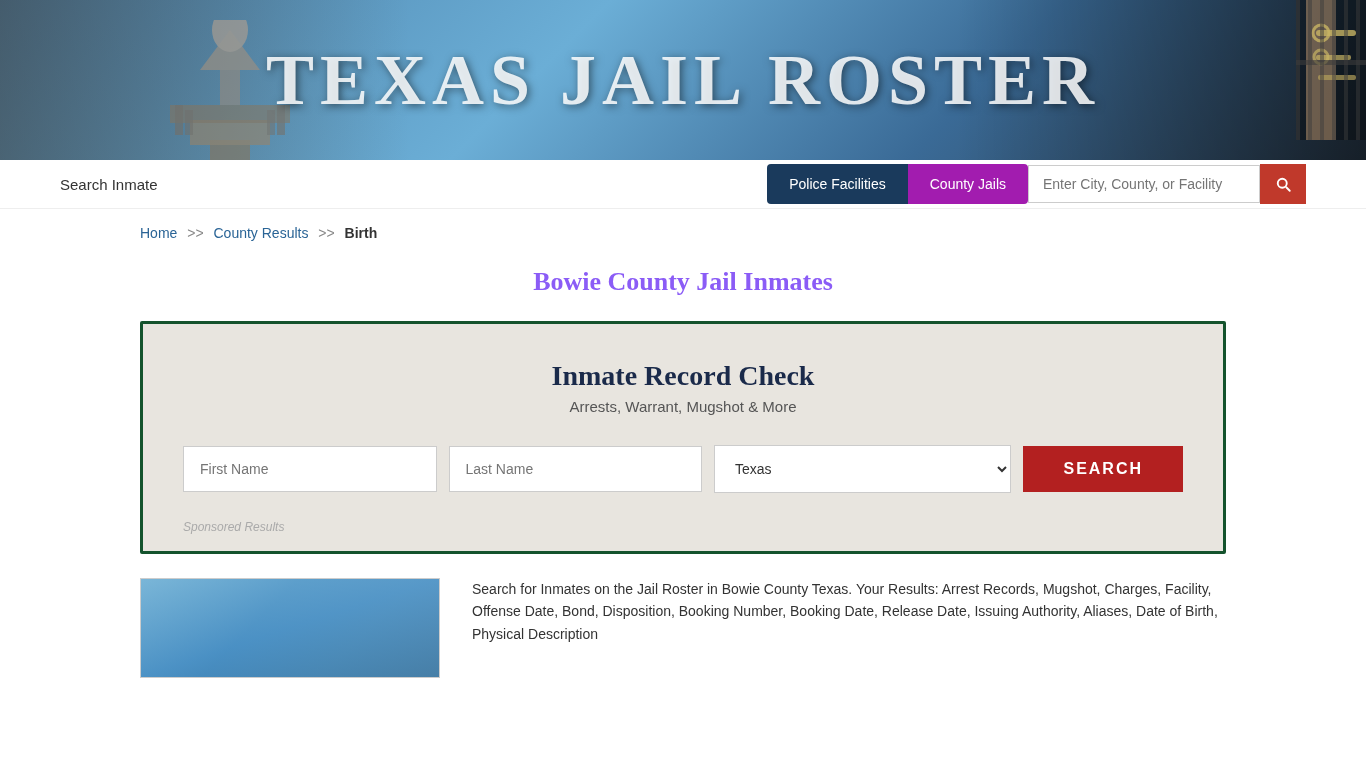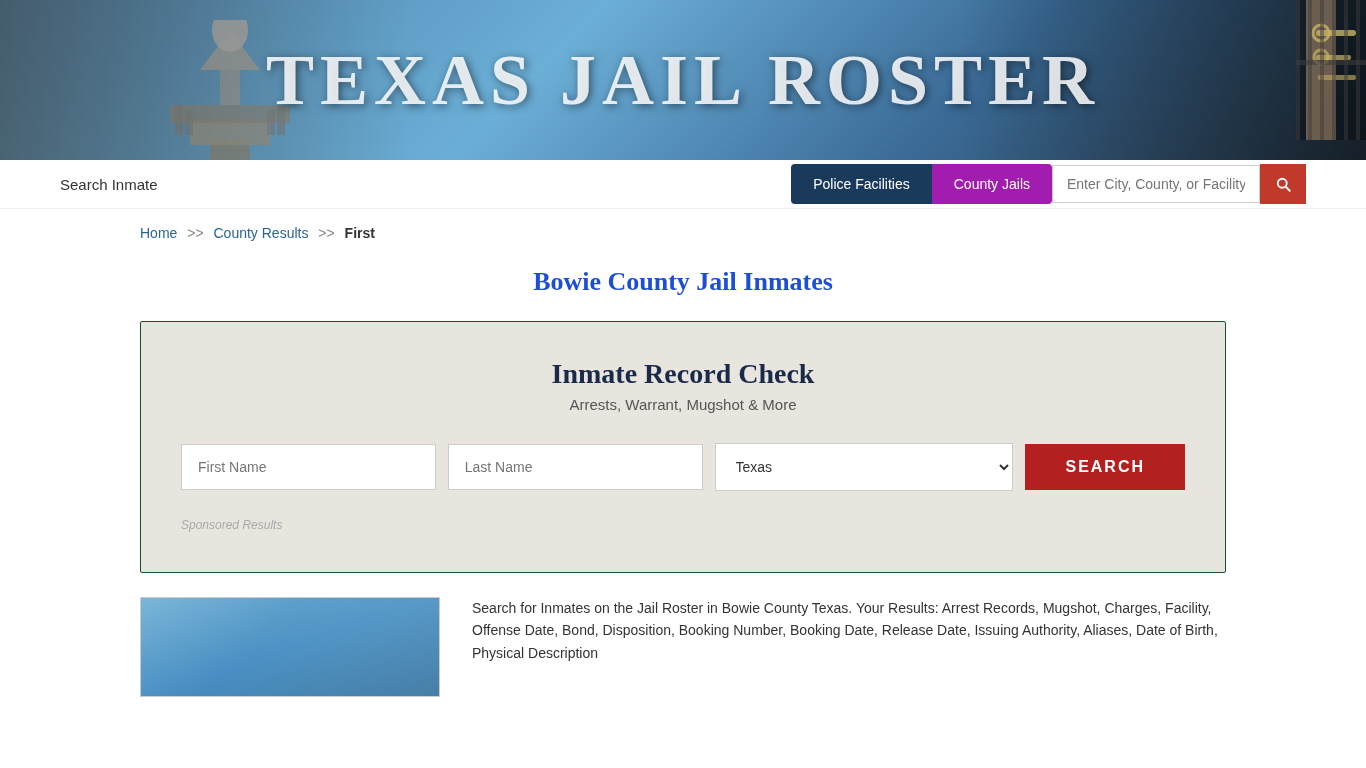--- a/index.html
+++ b/index.html
@@ -83,21 +83,21 @@
       font-size: 14px;
       font-family: Arial, sans-serif;
       cursor: pointer;
       border-radius: 0 4px 4px 0;
     }
     .nav-search-input {
       border: 1px solid #ccc;
       padding: 10px 14px;
       font-size: 14px;
       font-family: Arial, sans-serif;
-      width: 208px;
+      width: 232px;
       outline: none;
       color: #aaa;
     }
     .nav-search-btn {
       background: #c0392b;
       border: none;
       padding: 11px 14px;
       cursor: pointer;
       display: flex;
       align-items: center;
@@ -124,30 +124,30 @@
     #breadcrumb .current { font-weight: bold; color: #333; }
 
     
     #page-title-section {
       text-align: center;
       padding: 10px 0 24px;
     }
     #page-title-section h1 {
       font-size: 26px;
       font-weight: bold;
-      color: #1d4ed8;
+      color: #8b5cf6;
       font-family: Georgia, serif;
     }
 
     
     #record-check-box {
       margin: 0 140px;
       background: #e8e5df;
-      border: 1px solid #14532d;
-      padding: 36px 40px 40px;
+      border: 3px solid #14532d;
+      padding: 36px 40px 17px;
       border-radius: 2px;
     }
     #record-check-box h2 {
       text-align: center;
       font-size: 28px;
       font-weight: bold;
       color: #1a2a4a;
       font-family: Georgia, serif;
       margin-bottom: 6px;
     }
@@ -288,21 +288,21 @@
       </svg>
     </button>
   </div>
 </div>
 
 <div id="breadcrumb">
   <a href="#">Home</a>
   <span class="sep">&gt;&gt;</span>
   <a href="#">County Results</a>
   <span class="sep">&gt;&gt;</span>
-  <span class="current">First</span>
+  <span class="current">Birth</span>
 </div>
 
 <div id="page-title-section">
   <h1>Bowie County Jail Inmates</h1>
 </div>
 
 <div id="record-check-box">
   <h2>Inmate Record Check</h2>
   <p class="subtitle">Arrests, Warrant, Mugshot &amp; More</p>
   <div class="search-form-row">

